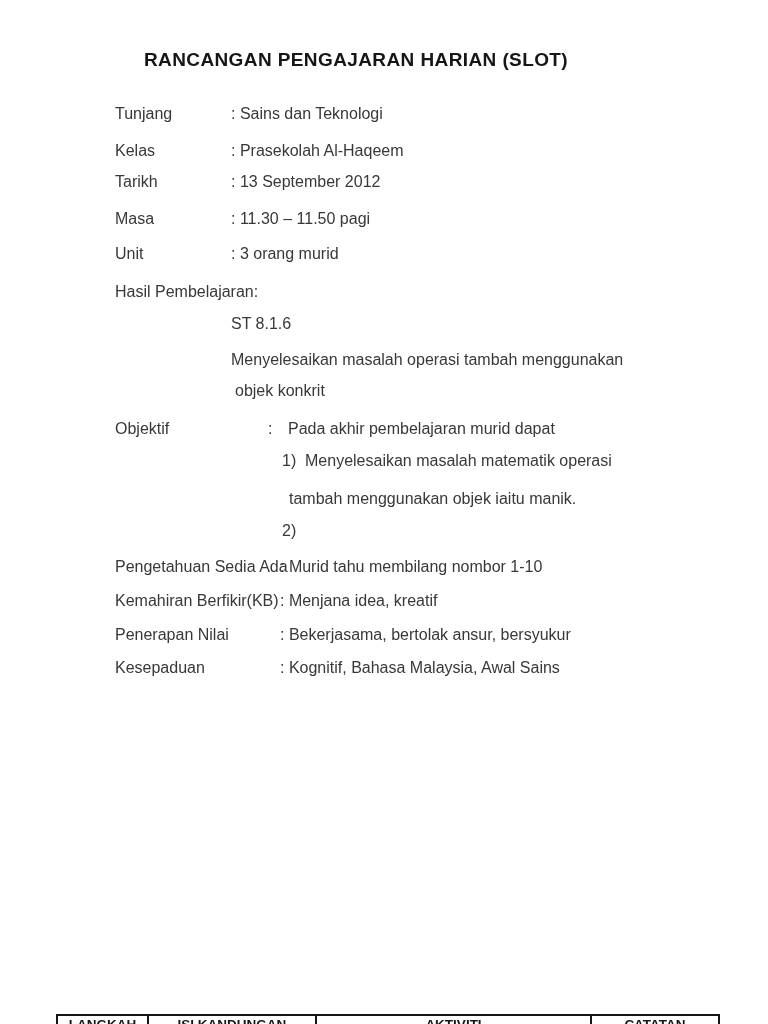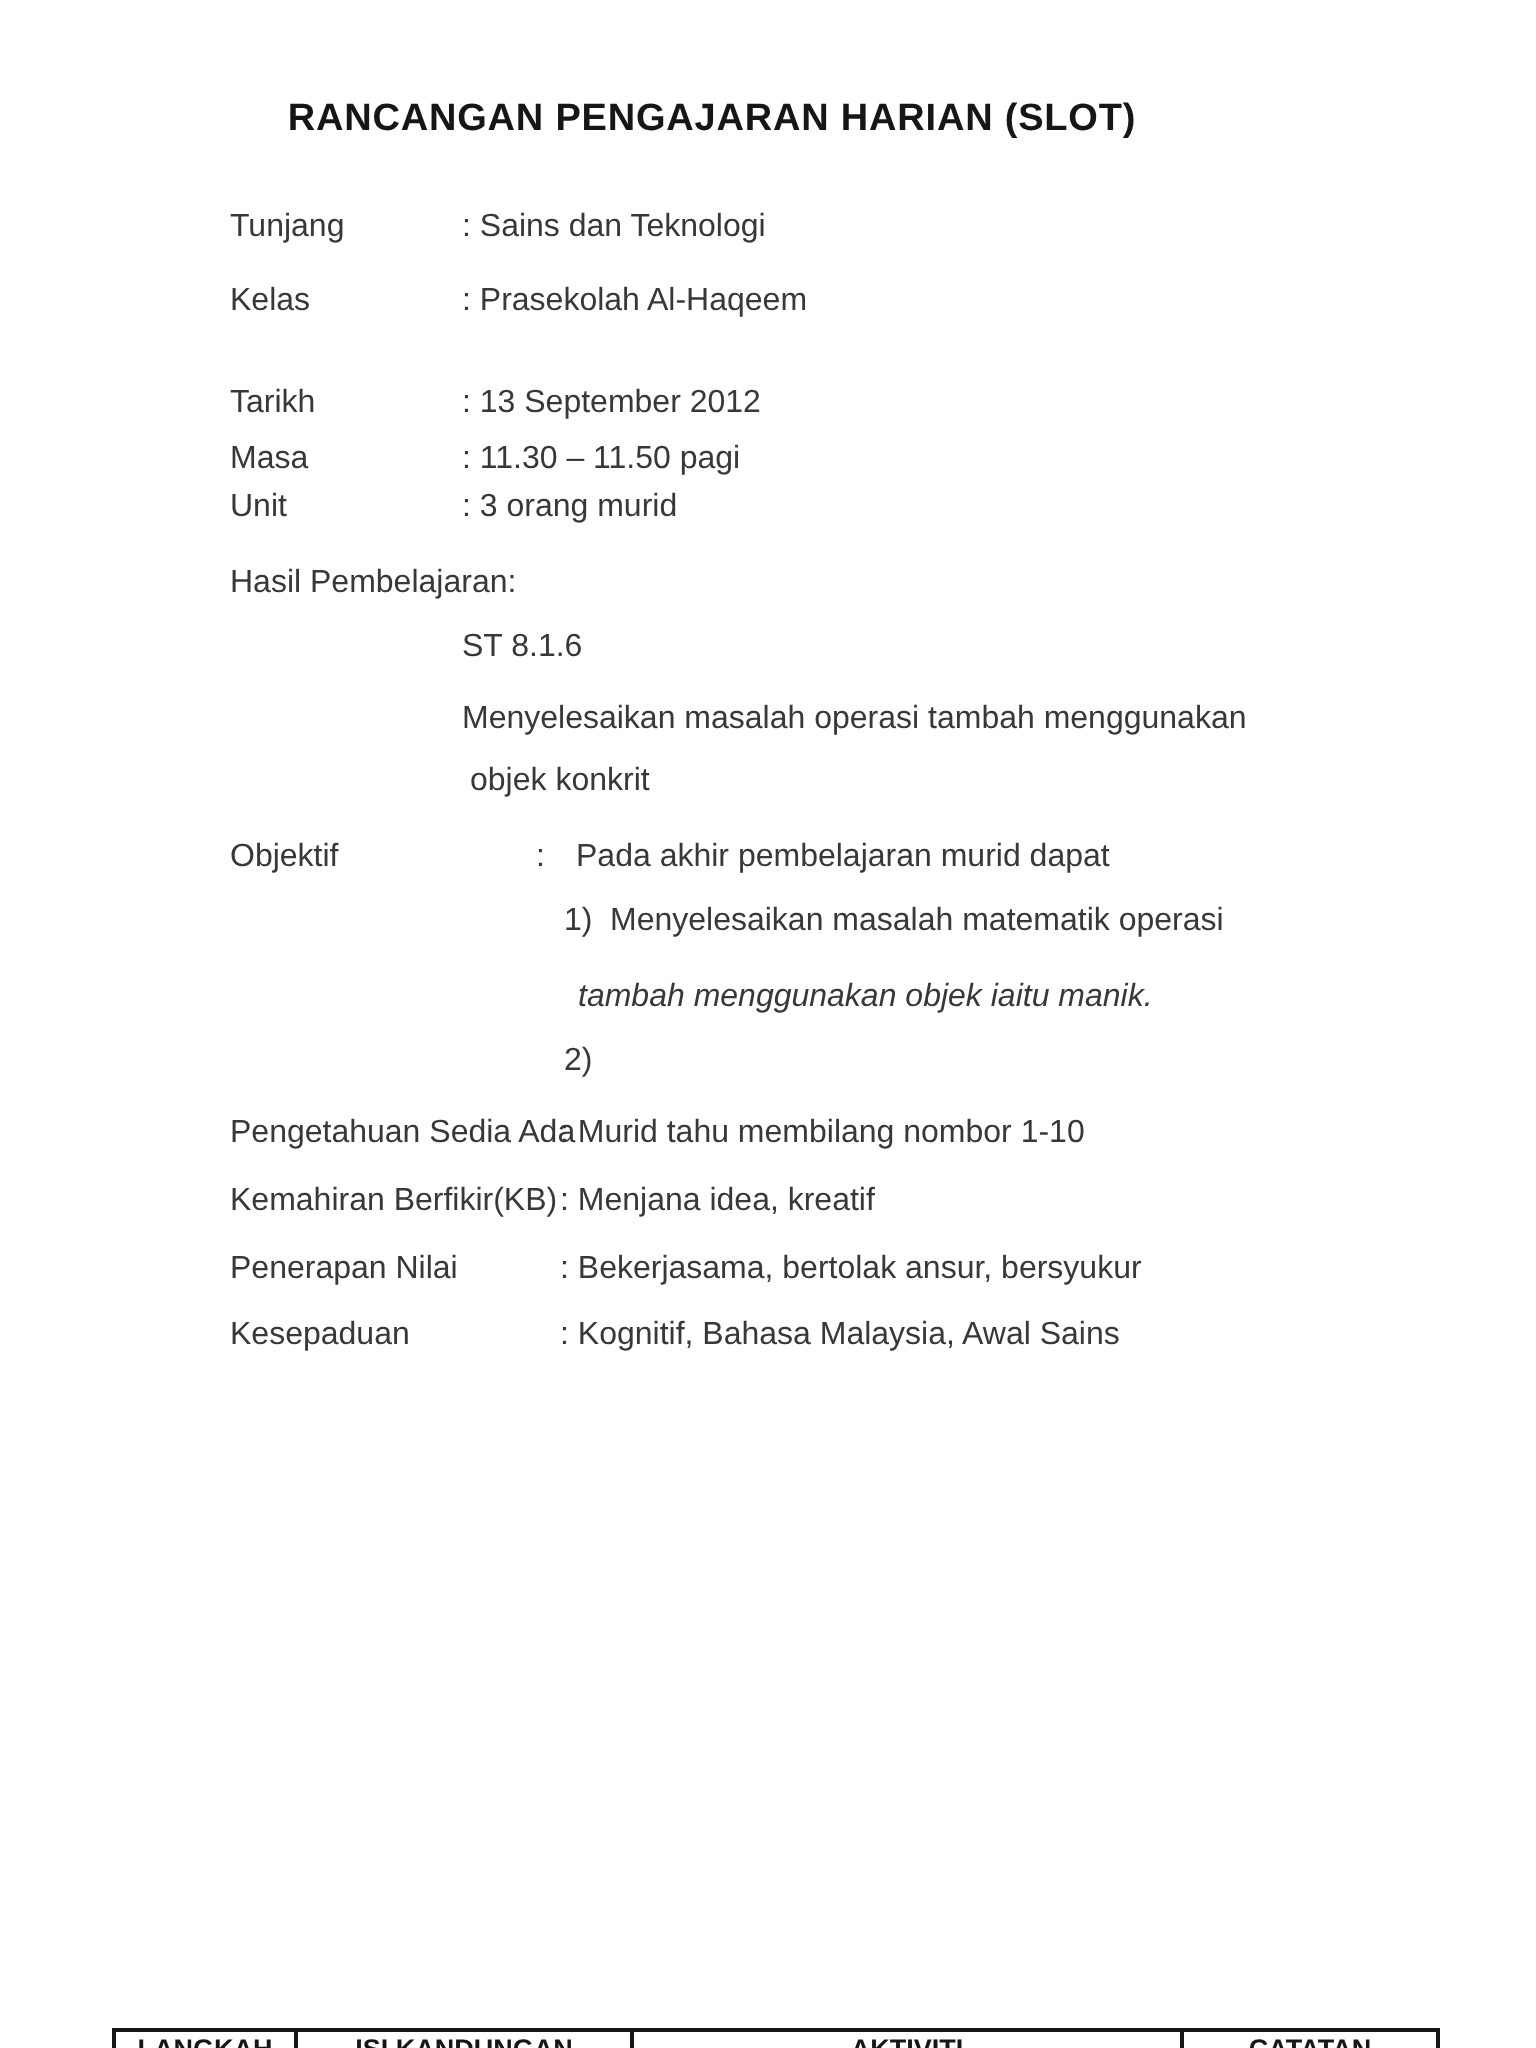--- a/index.html
+++ b/index.html
@@ -20,21 +20,21 @@
   }
   .row{position:absolute;left:0;width:768px;height:20px;line-height:20px;white-space:nowrap;}
   .lbl{position:absolute;left:115px;}
   .val{position:absolute;left:231px;}
   .ind{position:absolute;left:231px;}
   .ind2{left:235px;}
   .colon{position:absolute;left:268px;}
   .intro{position:absolute;left:288px;}
   .num{position:absolute;left:282px;}
   .itm{position:absolute;left:305px;}
-  .cont{position:absolute;left:289px;font-style:italic;}
+  .cont{position:absolute;left:289px;}
   .val2{position:absolute;left:280px;}
   .bottom-table{
     position:absolute;left:56px;top:1014px;width:662px;
     border-collapse:collapse;table-layout:fixed;
   }
   .bottom-table th{
     border:2px solid #161616;
     font-size:13.5px;font-weight:bold;color:#161616;
     text-align:center;vertical-align:top;
     height:26px;padding:1px 0 0 0;
@@ -50,25 +50,25 @@
   <h1 class="title">RANCANGAN PENGAJARAN HARIAN (SLOT)</h1>
 
   <div class="row" style="top:141px">
     <span class="lbl">Kelas</span>
     <span class="val">: Prasekolah Al-Haqeem</span>
   </div>
   <div class="row" style="top:104px">
     <span class="lbl">Tunjang</span>
     <span class="val">: Sains dan Teknologi</span>
   </div>
-  <div class="row" style="top:192px">
+  <div class="row" style="top:172px">
     <span class="lbl">Tarikh</span>
     <span class="val">: 13 September 2012</span>
   </div>
-  <div class="row" style="top:220px">
+  <div class="row" style="top:209px">
     <span class="lbl">Masa</span>
     <span class="val">: 11.30 – 11.50 pagi</span>
   </div>
   <div class="row" style="top:244px">
     <span class="lbl">Unit</span>
     <span class="val">: 3 orang murid</span>
   </div>
 
   <div class="row" style="top:282px">
     <span class="lbl">Hasil Pembelajaran:</span>

